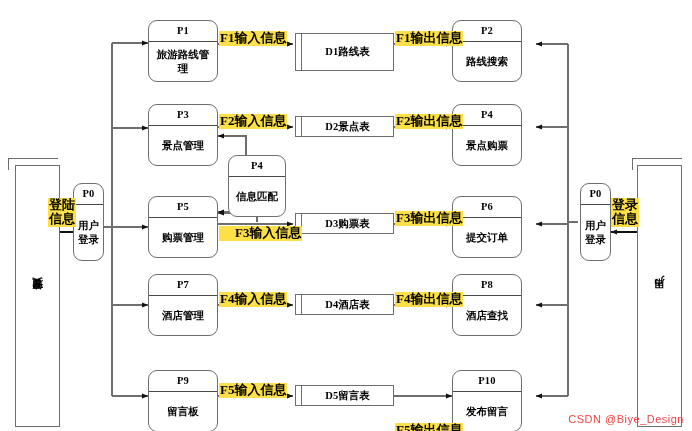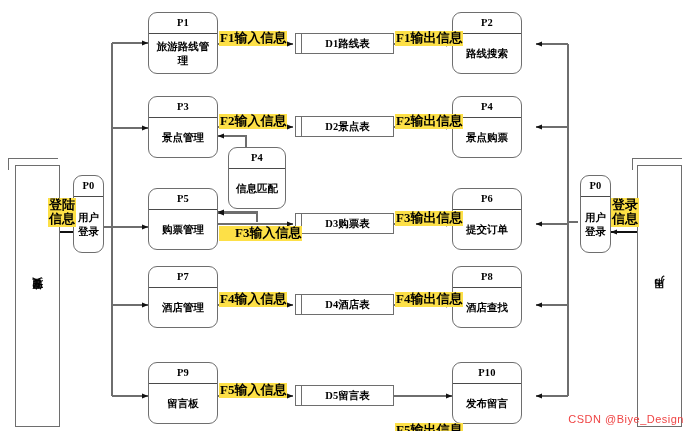--- a/index.html
+++ b/index.html
@@ -26,20 +26,21 @@
   
   .proc {
     position: absolute;
     box-sizing: border-box;
     border: 1px solid #6e6e6e;
     border-radius: 9px;
     background: #ffffff;
     display: flex;
     flex-direction: column;
     z-index: 4;
+    margin-top: 8px;
   }
   .proc .pid {
     height: 20px;
     line-height: 20px;
     text-align: center;
     font-size: 10.5px;
     font-weight: bold;
     color: #000;
     border-bottom: 1px solid #4a4a4a;
     letter-spacing: .2px;
@@ -274,21 +275,21 @@
   <div class="proc" style="left:452px; top:266px; width:70px; height:62px;">
     <div class="pid">P8</div>
     <div class="pname">酒店查找</div>
   </div>
 
   <div class="proc" style="left:452px; top:362px; width:70px; height:62px;">
     <div class="pid">P10</div>
     <div class="pname">发布留言</div>
   </div>
 
-  <div class="store" style="left:295px; top:33px; width:99px; height:21px;">
+  <div class="store" style="left:295px; top:33px; width:99px; height:38px;">
     <div class="bar"></div>
     <div class="sname">D1路线表</div>
   </div>
 
   <div class="store" style="left:295px; top:116px; width:99px; height:21px;">
     <div class="bar"></div>
     <div class="sname">D2景点表</div>
   </div>
 
   <div class="store" style="left:295px; top:213px; width:99px; height:21px;">

